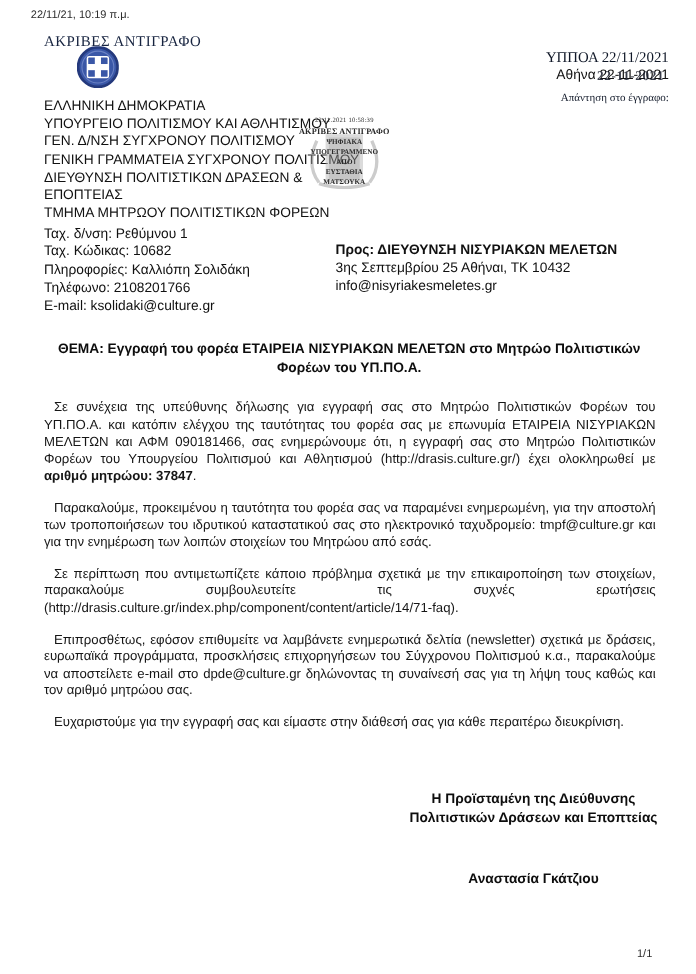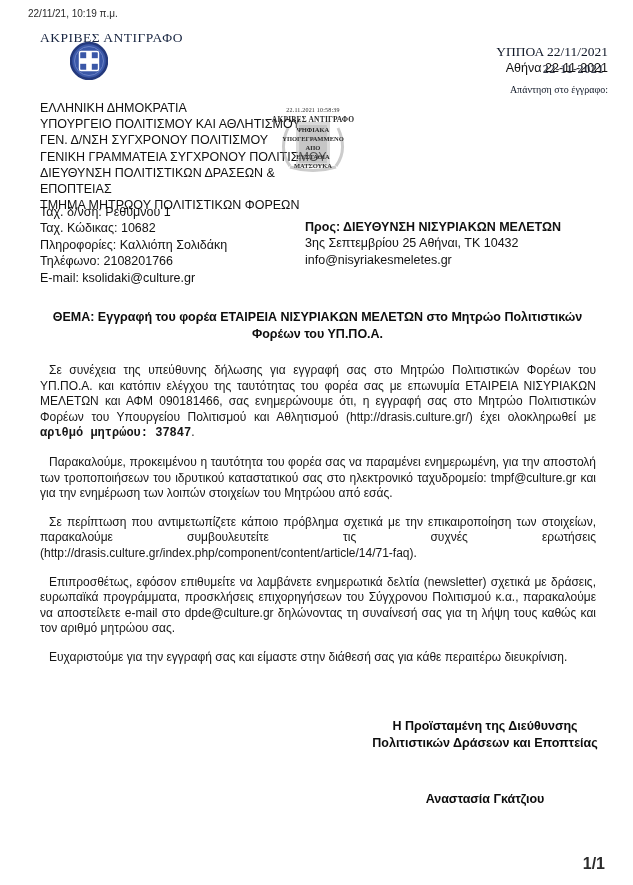--- a/index.html
+++ b/index.html
@@ -19,21 +19,21 @@
   }
   .copy-stamp {
     left: 40px; top: 30px;
     font-family: "Liberation Serif", serif;
     font-size: 13.5px; color: #16233f; letter-spacing: .5px;
   }
   .emblem { left: 70px; top: 42px; width: 38px; height: 38px; }
 
   .org-block {
     left: 40px; top: 88px; width: 290px;
-    font-size: 12.5px; line-height: 16.2px; color: #111; margin-top: 12px;
+    font-size: 12.5px; line-height: 16.2px; color: #111;
   }
 
   .meta-block {
     right: 25px; top: 44px; width: 260px;
     text-align: right;
   }
   .meta-protocol {
     font-family: "Liberation Serif", serif;
     font-size: 13.5px; color: #101828;
   }
@@ -79,36 +79,36 @@
     text-align: center; font-weight: bold;
     font-size: 12.5px; line-height: 17px; color: #0d0d0d;
   }
 
   .body-text {
     left: 40px; top: 363px; width: 556px;
     font-size: 12px; line-height: 15.6px;
     text-align: justify; color: #161616;
   }
   .body-text p { margin: 0 0 13px 0; text-indent: 9px; }
-  .body-text b { font-weight: bold; font-family: Liberation Mono, monospace; }
+  .body-text b { font-weight: bold; }
 
   .signature {
     left: 320px; top: 718px; width: 330px;
     text-align: center; font-weight: bold;
     font-size: 12.5px; line-height: 16.5px; color: #0d0d0d;
   }
   .sig-name {
     left: 320px; top: 792px; width: 330px;
     text-align: center; font-weight: bold;
     font-size: 12.5px; color: #0d0d0d;
   }
 
   .page-num {
-    right: 28px; bottom: 12px;
-    font-size: 16px; color: #2b2b2b; font-weight: bold;
+    right: 40px; bottom: 12px;
+    font-size: 10px; color: #2b2b2b;
   }
 </style>
 </head>
 <body>
 
 <div class="abs print-ts">22/11/21, 10:19 π.μ.</div>
 
 <div class="abs copy-stamp">ΑΚΡΙΒΕΣ ΑΝΤΙΓΡΑΦΟ</div>
 
 <div class="abs emblem">

